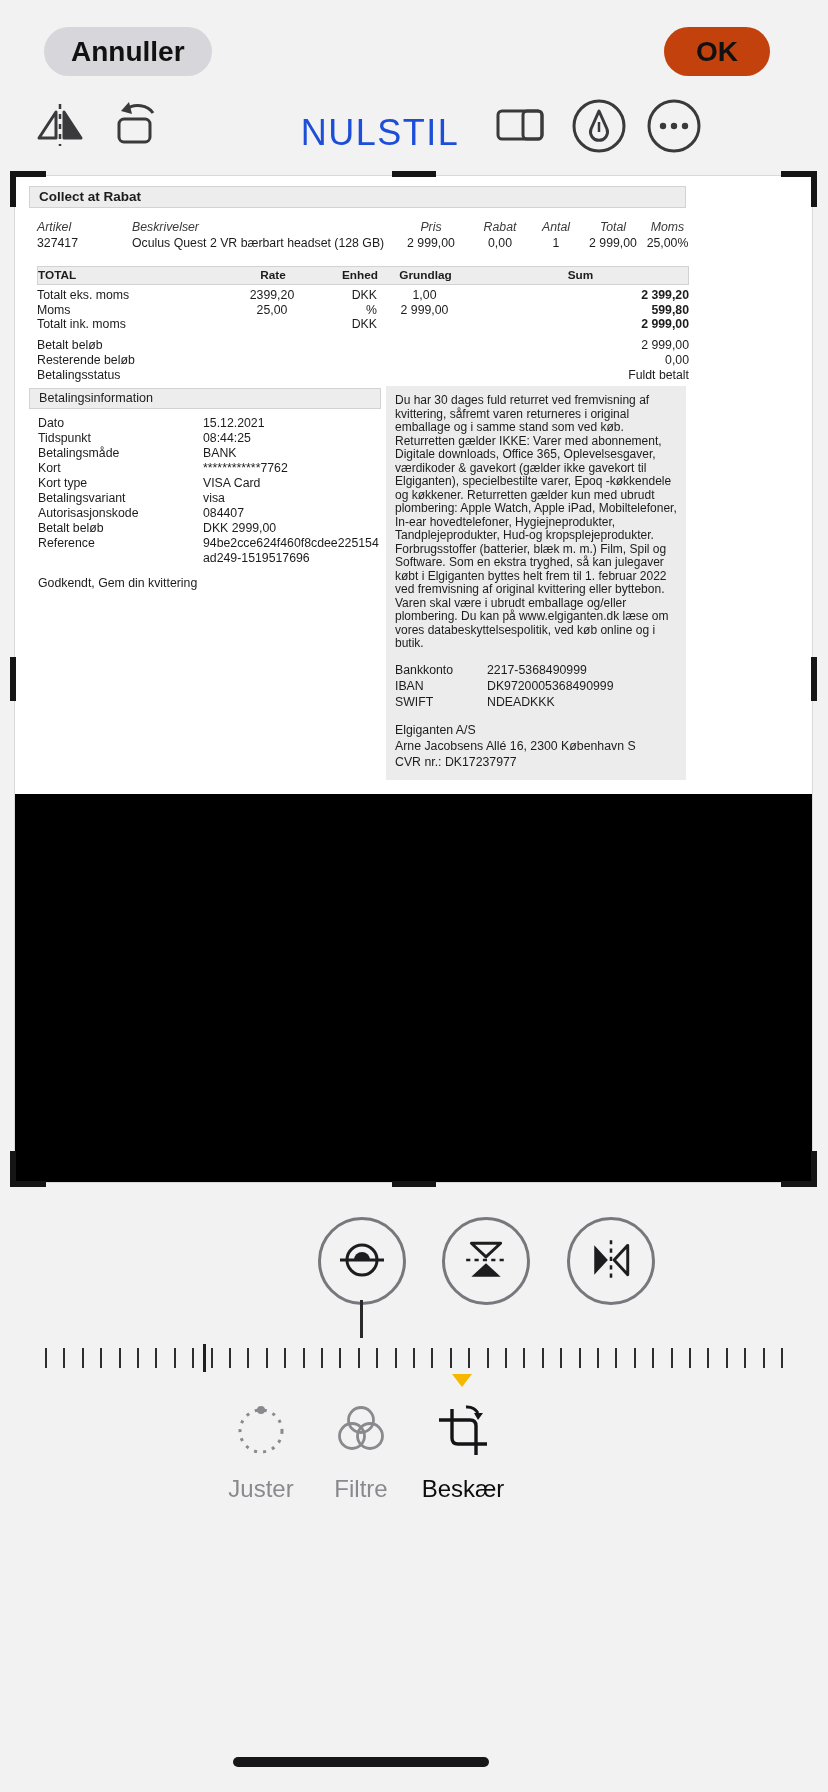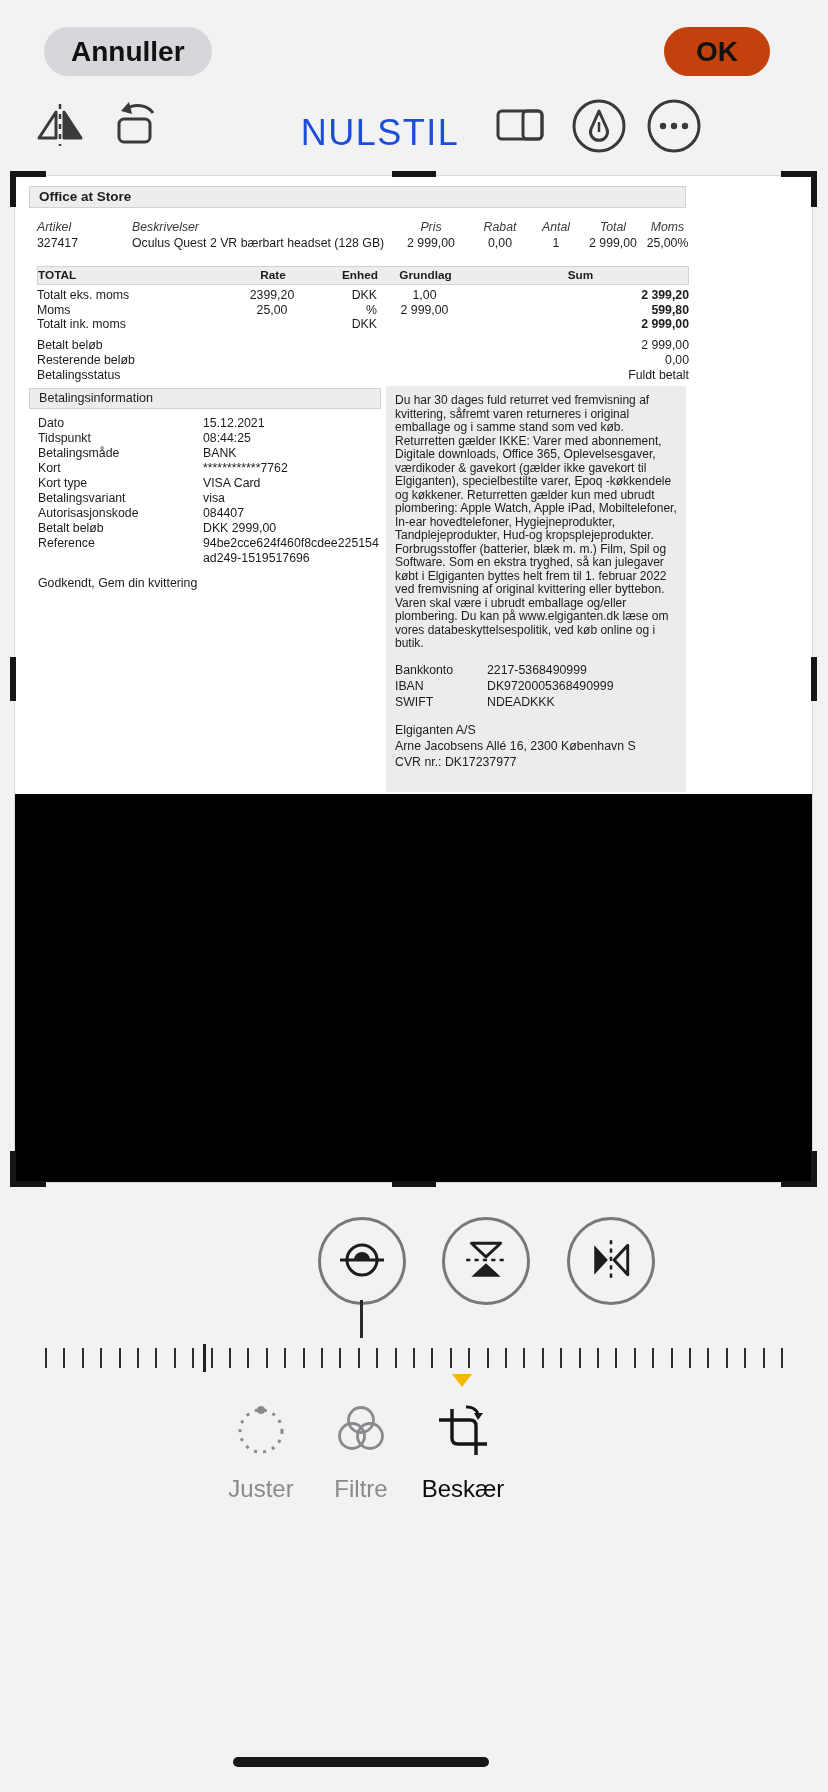--- a/index.html
+++ b/index.html
@@ -72,21 +72,21 @@
   .s-row { display:grid; grid-template-columns:1fr auto; line-height:15.2px; }
 
   #band-pay { left:14px; top:212px; width:352px; height:21px;
               font-size:12.6px; line-height:19px; padding-left:9px; }
   #pay-rows { position:absolute; left:23px; top:240px; width:342px; }
   .p-row { display:grid; grid-template-columns:165px 1fr; line-height:15px; }
   .p-val { white-space:pre-line; }
   #godkendt { position:absolute; left:23px; top:400px; }
 
   #policy-box { position:absolute; left:371px; top:210px; width:300px;
-                background:#ECECEC; padding:8px 9px 22px; }
+                background:#ECECEC; padding:8px 9px 10px; }
   #policy-text { font-size:12px; line-height:13.5px; }
   #bank { margin-top:11px; }
   .bank-row { display:grid; grid-template-columns:92px 1fr; line-height:16px; }
   #company { margin-top:12px; line-height:16px; }
 
   
   .adj { position:absolute; top:1217px; width:88px; height:88px; border:3px solid #77777C;
          border-radius:50%; background:transparent; display:flex; align-items:center; justify-content:center; }
   #adj-straighten { left:318px; } #adj-vertical { left:442px; } #adj-horizontal { left:567px; }
 
@@ -159,21 +159,21 @@
         <circle cx="28" cy="28" r="3.2" fill="#3a3a3c"></circle>
         <circle cx="39" cy="28" r="3.2" fill="#3a3a3c"></circle>
       </svg>
     </span>
   </button>
 
   <div class="crop">
     <div class="photo-white">
       <div class="receipt">
 
-        <div class="r-band" id="band-store">Office at Store</div>
+        <div class="r-band" id="band-store">Collect at Rabat</div>
 
         <div class="igrid" id="items-head">
           <div>Artikel</div>
           <div>Beskrivelser</div>
           <div class="c-r">Pris</div>
           <div class="c-r">Rabat</div>
           <div class="c-r">Antal</div>
           <div class="c-r">Total</div>
           <div class="c-r">Moms</div>
         </div>

